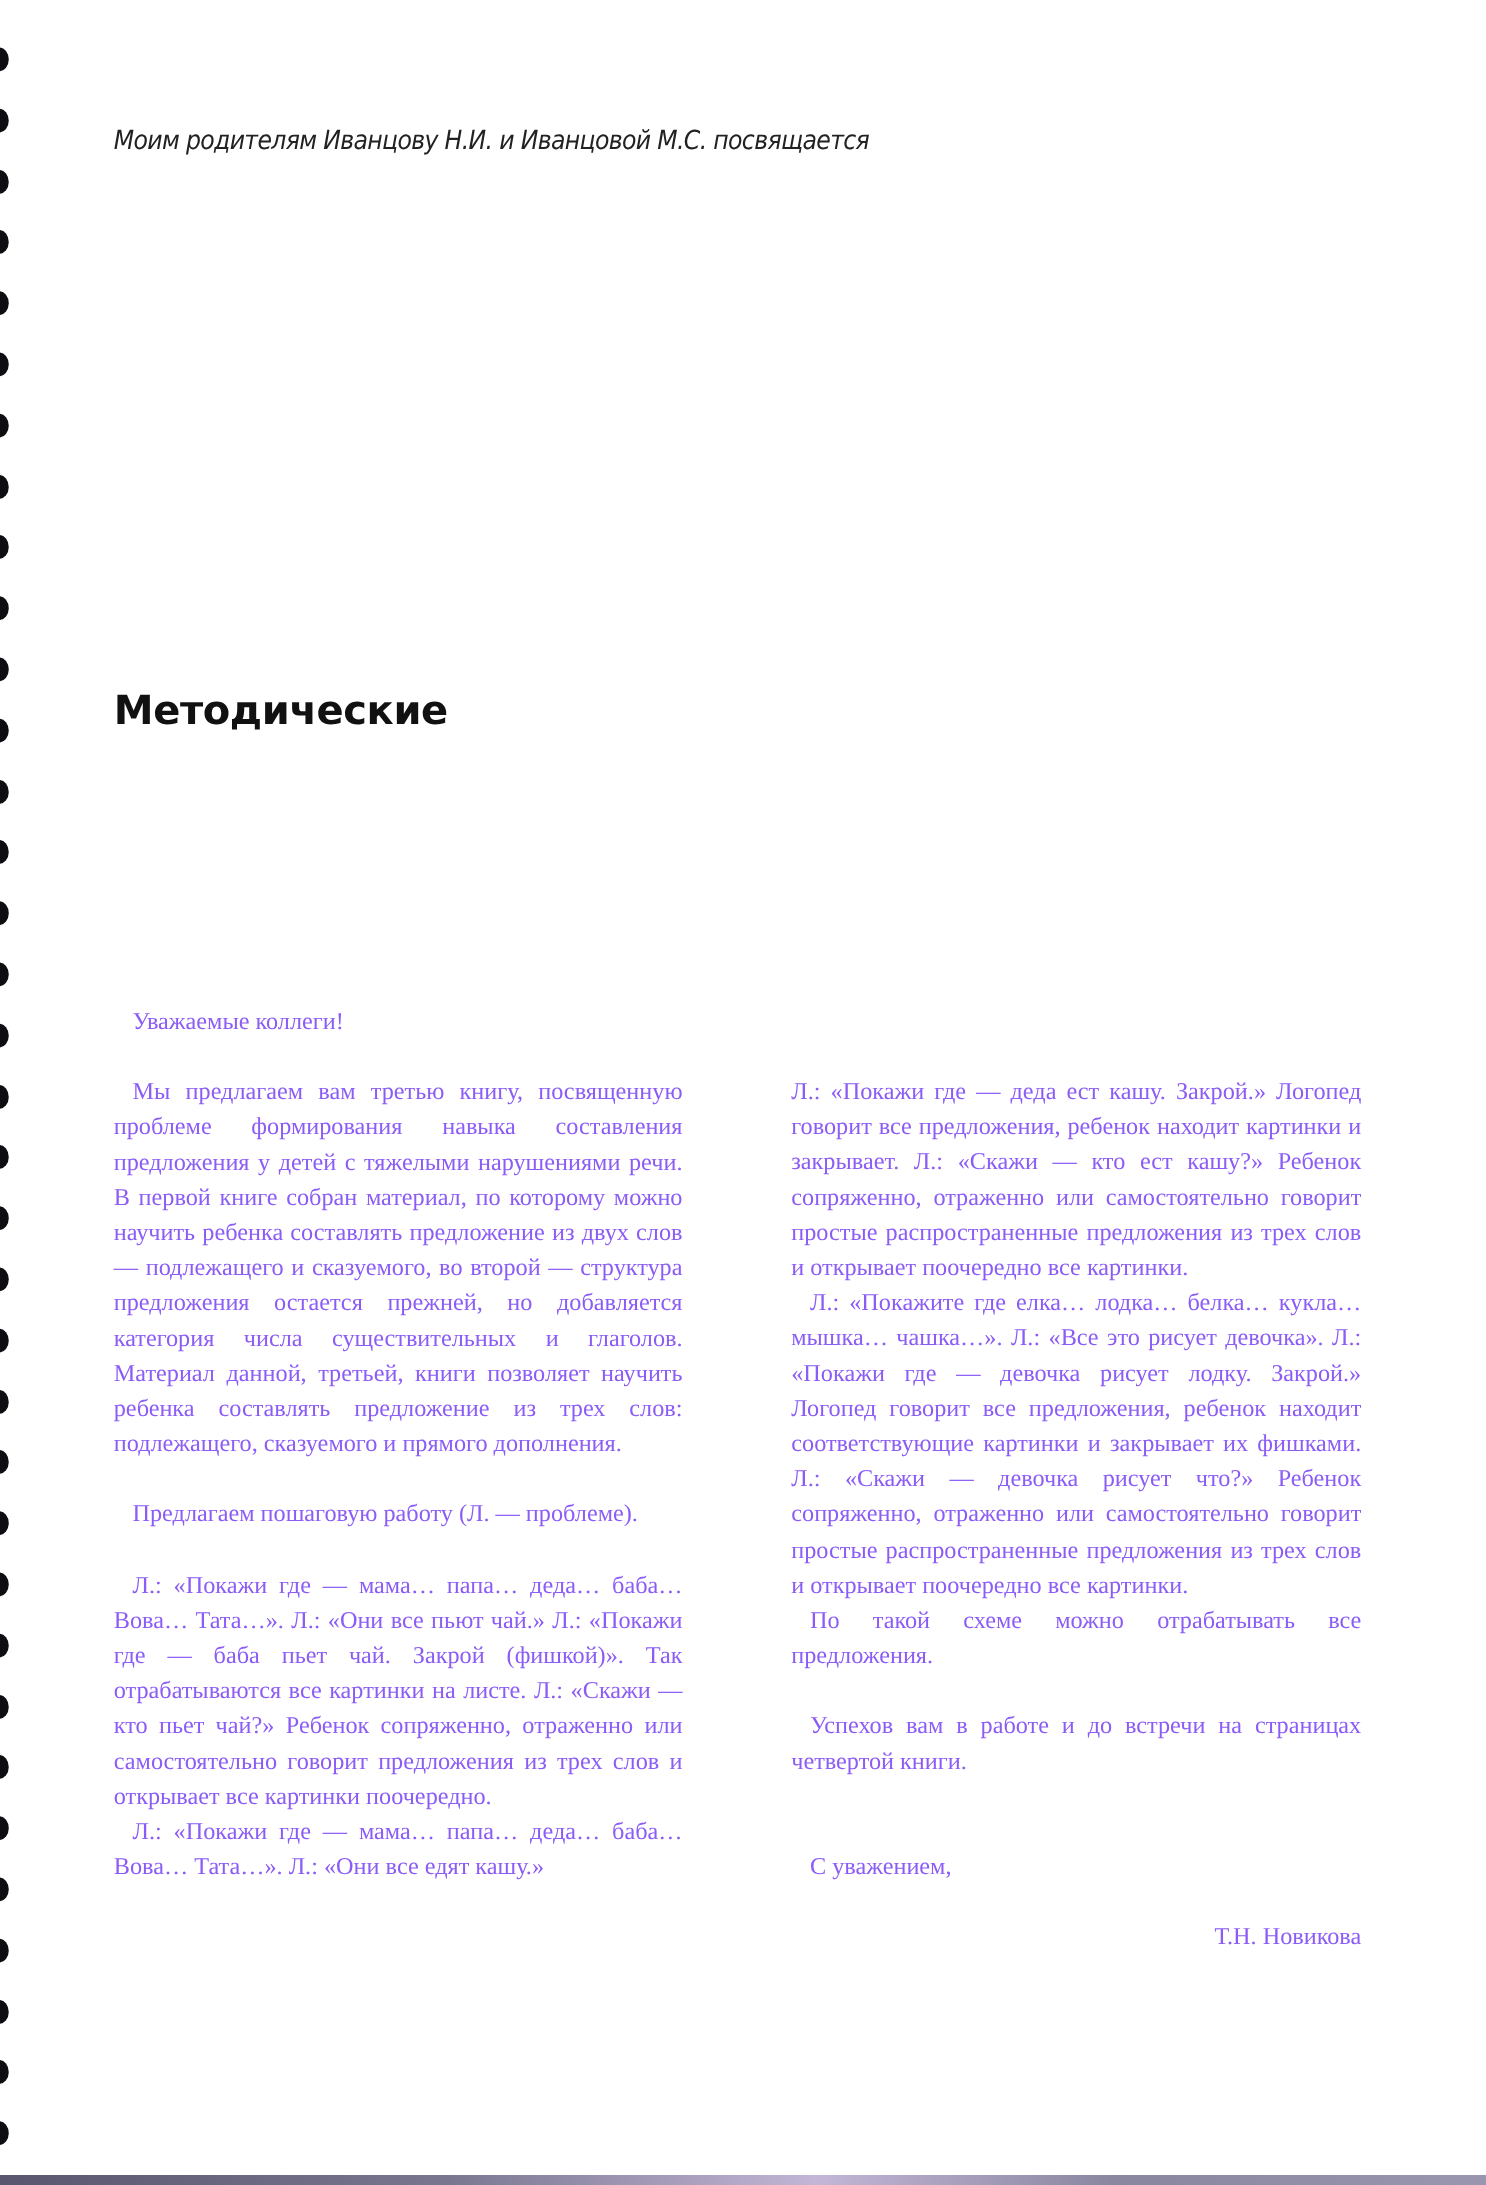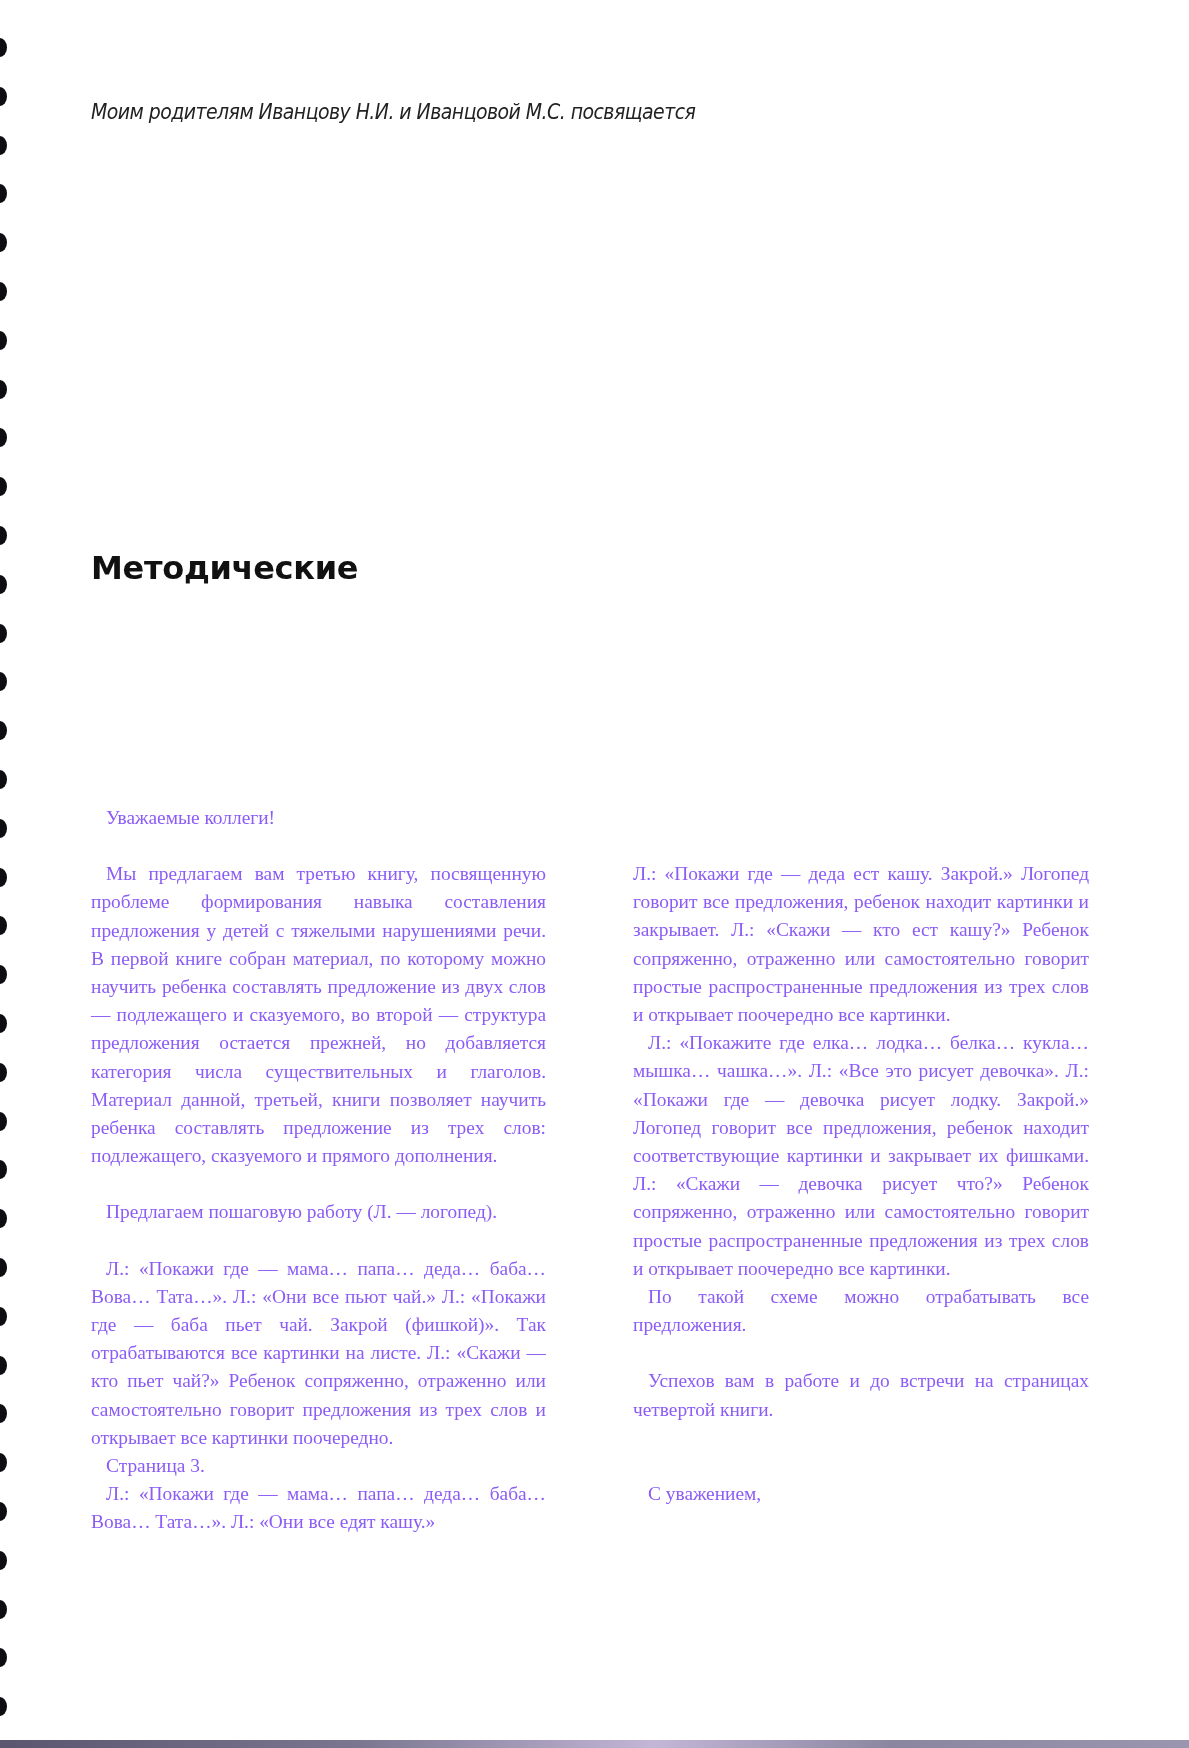--- a/index.html
+++ b/index.html
@@ -83,31 +83,31 @@
 
 <h1 class="title">
   <span>Методические</span><br>
 </h1>
 
 <div class="col col-left">
   <p>Уважаемые коллеги!</p>
   <div class="gap"></div>
   <p>Мы предлагаем вам третью книгу, посвященную проблеме формирования навыка составления предложения у детей с тяжелыми нарушениями речи. В первой книге собран материал, по которому можно научить ребенка составлять предложение из двух слов — подлежащего и сказуемого, во второй — структура предложения остается прежней, но добавляется категория числа существительных и глаголов. Материал данной, третьей, книги позволяет научить ребенка составлять предложение из трех слов: подлежащего, сказуемого и прямого дополнения.</p>
   <div class="gap"></div>
-  <p>Предлагаем пошаговую работу (Л. — логопед).</p>
+  <p>Предлагаем пошаговую работу (Л. — проблеме).</p>
   <div class="gap"></div>
   <p>Л.: «Покажи где — мама… папа… деда… баба… Вова… Тата…». Л.: «Они все пьют чай.» Л.: «Покажи где — баба пьет чай. Закрой (фишкой)». Так отрабатываются все картинки на листе. Л.: «Скажи — кто пьет чай?» Ребенок сопряженно, отраженно или самостоятельно говорит предложения из трех слов и открывает все картинки поочередно.</p>
-  <p>Страница 3.</p>
   <p>Л.: «Покажи где — мама… папа… деда… баба… Вова… Тата…». Л.: «Они все едят кашу.»</p>
 </div>
 
 <div class="col col-right">
   <p class="noindent">Л.: «Покажи где — деда ест кашу. Закрой.» Логопед говорит все предложения, ребенок находит картинки и закрывает. Л.: «Скажи — кто ест кашу?» Ребенок сопряженно, отраженно или самостоятельно говорит простые распространенные предложения из трех слов и открывает поочередно все картинки.</p>
   <p>Л.: «Покажите где елка… лодка… белка… кукла… мышка… чашка…». Л.: «Все это рисует девочка». Л.: «Покажи где — девочка рисует лодку. Закрой.» Логопед говорит все предложения, ребенок находит соответствующие картинки и закрывает их фишками. Л.: «Скажи — девочка рисует что?» Ребенок сопряженно, отраженно или самостоятельно говорит простые распространенные предложения из трех слов и открывает поочередно все картинки.</p>
   <p>По такой схеме можно отрабатывать все предложения.</p>
   <div class="gap"></div>
   <p>Успехов вам в работе и до встречи на страницах четвертой книги.</p>
   <div class="gap2"></div>
   <p>С уважением,</p>
   <div class="gap"></div>
+  <p class="signature">Т.Н. Новикова</p>
 </div>
 
 <div class="bottom-edge"></div>
 
 </body></html>

